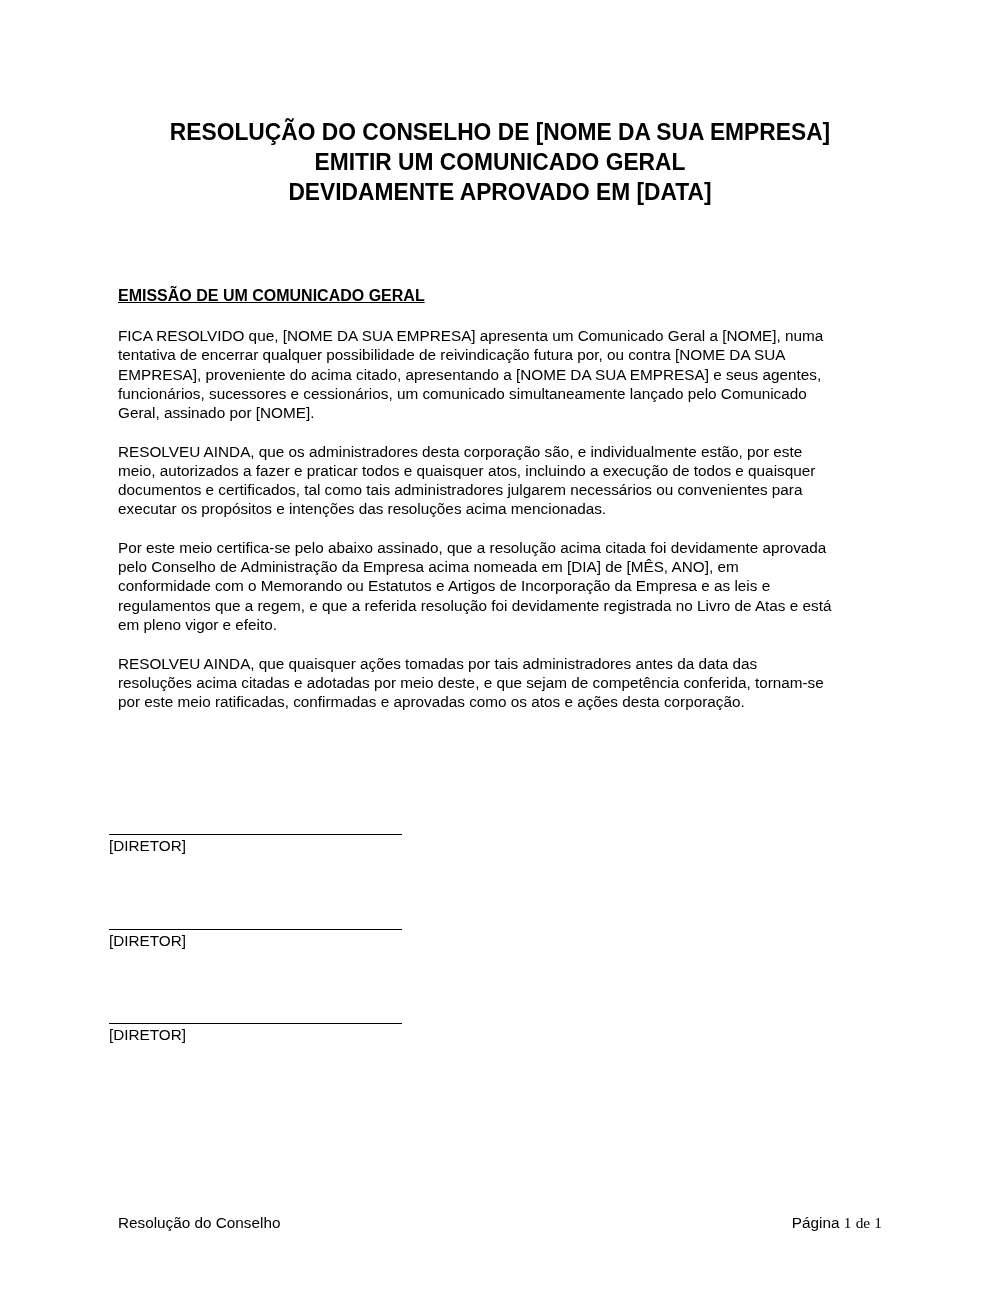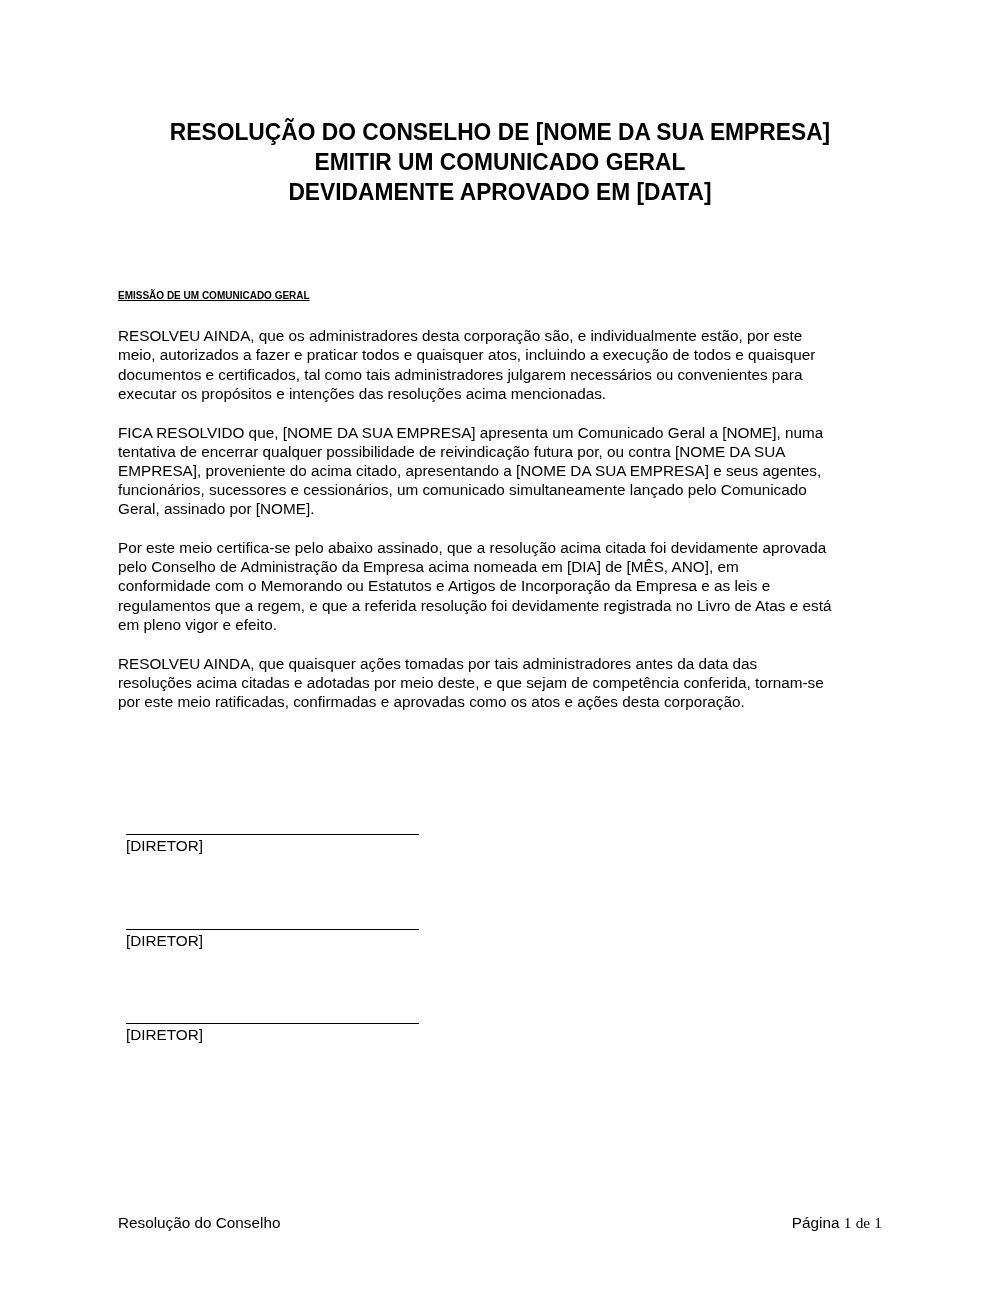--- a/index.html
+++ b/index.html
@@ -3,52 +3,52 @@
 <meta charset="utf-8">
 <style>
   html, body { margin: 0; padding: 0; background: #ffffff; }
   body { width: 1000px; height: 1290px; position: relative; overflow: hidden;
          font-family: "Liberation Sans", sans-serif; color: #000; }
   .page { position: absolute; left: 0; top: 0; width: 884px; height: 1290px; background: #fff; }
   .title { position: absolute; left: 100px; width: 800px; top: 117px; text-align: center;
            font-weight: bold; font-size: 24.5px; line-height: 30px; transform: scaleX(0.93); transform-origin: center top; }
   .title div { white-space: nowrap; }
   .body { position: absolute; left: 118px; width: 780px; top: 286px; font-size: 15.3px; line-height: 19.2px; }
-  .heading { font-weight: bold; text-decoration: underline; margin: 0 0 21px 0; font-size: 10px; }
+  .heading { font-weight: bold; text-decoration: underline; margin: 0 0 21px 0; font-size: 16px; }
   .para { margin: 0 0 19.5px 0; white-space: pre-line; }
-  .sig { position: absolute; left: 126px; width: 293px; }
+  .sig { position: absolute; left: 109px; width: 293px; }
   .sig-line { border-top: 1.3px solid #000; height: 0; }
   .sig-label { font-size: 15.3px; line-height: 19px; margin-top: 1px; }
   .footer { position: absolute; left: 118px; width: 764px; top: 1213px; font-size: 15.3px; line-height: 19px; }
   .footer-left { position: absolute; left: 0; top: 0; text-align: center; }
   .footer-right { position: absolute; right: 0; top: 0; white-space: nowrap; }
   .serif { font-family: "Liberation Serif", serif; }
 </style>
 </head>
 <body>
 
 <div class="page">
 
   <div class="title">
     <div>RESOLUÇÃO DO CONSELHO DE [NOME DA SUA EMPRESA]</div>
     <div>EMITIR UM COMUNICADO GERAL</div>
     <div>DEVIDAMENTE APROVADO EM [DATA]</div>
   </div>
 
   <div class="body">
     <div class="heading">EMISSÃO DE UM COMUNICADO GERAL</div>
-    <div class="para">RESOLVEU AINDA, que os administradores desta corporação são, e individualmente estão, por este
-meio, autorizados a fazer e praticar todos e quaisquer atos, incluindo a execução de todos e quaisquer
-documentos e certificados, tal como tais administradores julgarem necessários ou convenientes para
-executar os propósitos e intenções das resoluções acima mencionadas.</div>
     <div class="para">FICA RESOLVIDO que, [NOME DA SUA EMPRESA] apresenta um Comunicado Geral a [NOME], numa
 tentativa de encerrar qualquer possibilidade de reivindicação futura por, ou contra [NOME DA SUA
 EMPRESA], proveniente do acima citado, apresentando a [NOME DA SUA EMPRESA] e seus agentes,
 funcionários, sucessores e cessionários, um comunicado simultaneamente lançado pelo Comunicado
 Geral, assinado por [NOME].</div>
+    <div class="para">RESOLVEU AINDA, que os administradores desta corporação são, e individualmente estão, por este
+meio, autorizados a fazer e praticar todos e quaisquer atos, incluindo a execução de todos e quaisquer
+documentos e certificados, tal como tais administradores julgarem necessários ou convenientes para
+executar os propósitos e intenções das resoluções acima mencionadas.</div>
     <div class="para">Por este meio certifica-se pelo abaixo assinado, que a resolução acima citada foi devidamente aprovada
 pelo Conselho de Administração da Empresa acima nomeada em [DIA] de [MÊS, ANO], em
 conformidade com o Memorando ou Estatutos e Artigos de Incorporação da Empresa e as leis e
 regulamentos que a regem, e que a referida resolução foi devidamente registrada no Livro de Atas e está
 em pleno vigor e efeito.</div>
     <div class="para">RESOLVEU AINDA, que quaisquer ações tomadas por tais administradores antes da data das
 resoluções acima citadas e adotadas por meio deste, e que sejam de competência conferida, tornam-se
 por este meio ratificadas, confirmadas e aprovadas como os atos e ações desta corporação.</div>
   </div>
 

